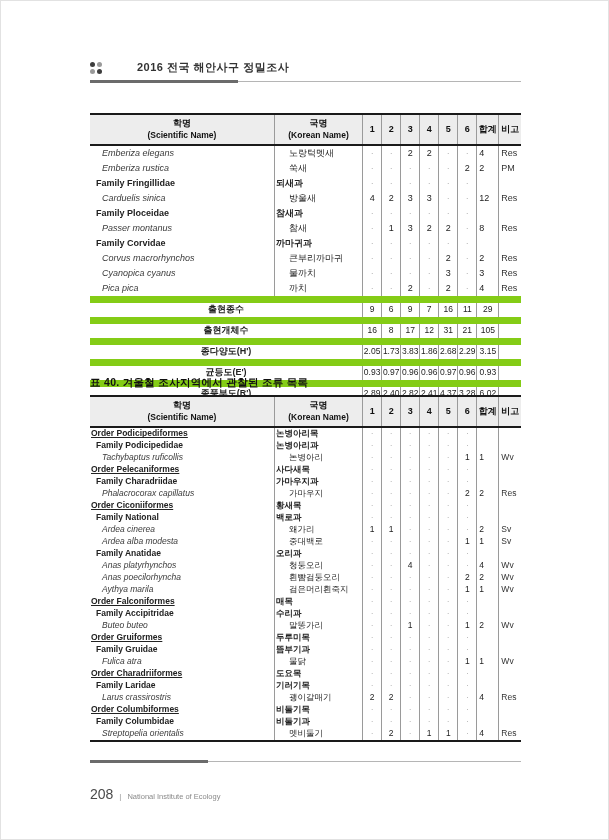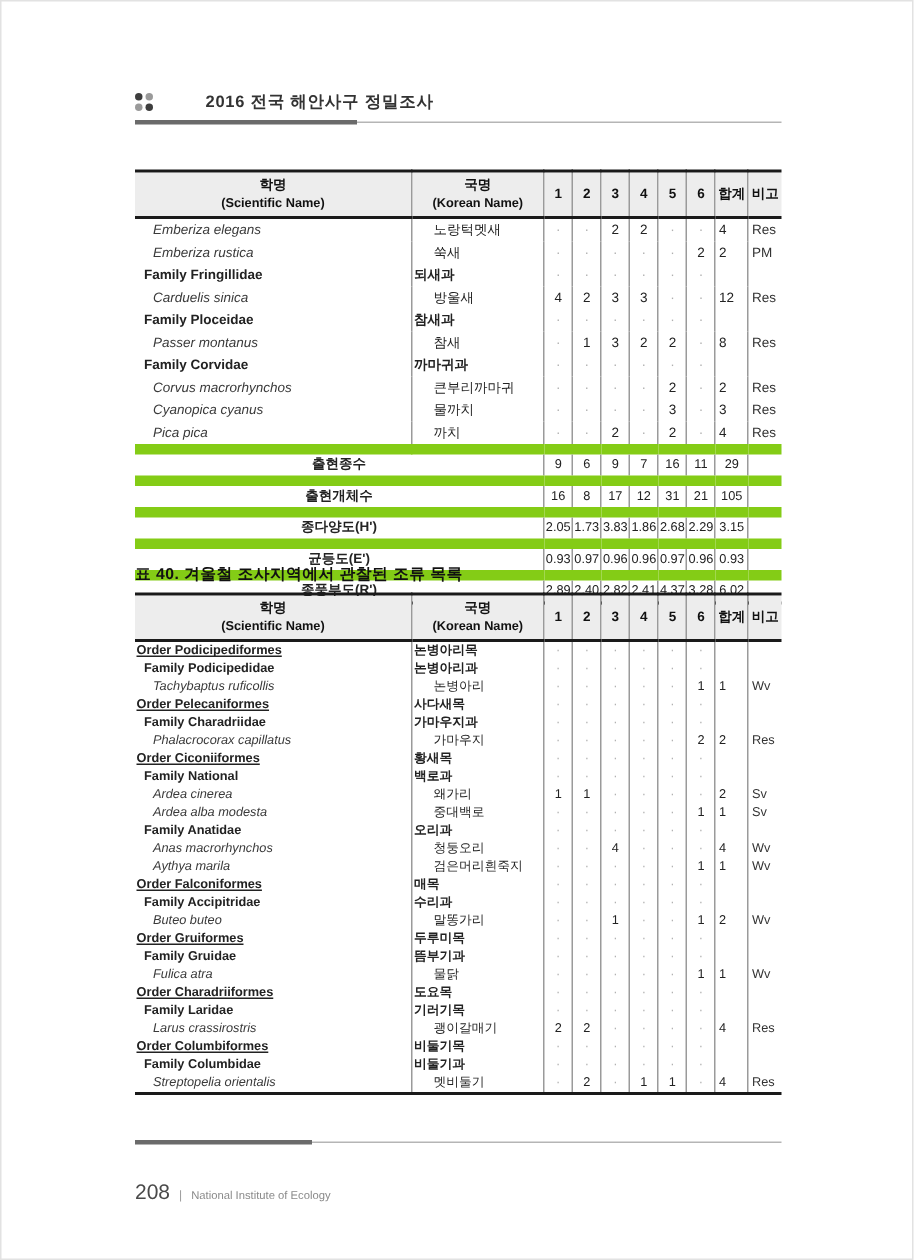--- a/index.html
+++ b/index.html
@@ -462,29 +462,41 @@
             <td class="num dotc">·</td>
             <td class="num dotc">·</td>
             <td class="num dotc">·</td>
             <td class="num dotc">·</td>
             <td class="num dotc">·</td>
             <td class="num dotc">·</td>
             <td class="tot"></td>
             <td class="note"></td>
           </tr>
           <tr class="species">
-            <td class="sci">Anas macrorhynchos</td>
+            <td class="sci">Anas platyrhynchos</td>
             <td class="kor">청둥오리</td>
             <td class="num dotc">·</td>
             <td class="num dotc">·</td>
             <td class="num">4</td>
             <td class="num dotc">·</td>
             <td class="num dotc">·</td>
             <td class="num dotc">·</td>
             <td class="tot">4</td>
+            <td class="note">Wv</td>
+          </tr>
+          <tr class="species">
+            <td class="sci">Anas poecilorhyncha</td>
+            <td class="kor">흰뺨검둥오리</td>
+            <td class="num dotc">·</td>
+            <td class="num dotc">·</td>
+            <td class="num dotc">·</td>
+            <td class="num dotc">·</td>
+            <td class="num dotc">·</td>
+            <td class="num">2</td>
+            <td class="tot">2</td>
             <td class="note">Wv</td>
           </tr>
           <tr class="species">
             <td class="sci">Aythya marila</td>
             <td class="kor">검은머리흰죽지</td>
             <td class="num dotc">·</td>
             <td class="num dotc">·</td>
             <td class="num dotc">·</td>
             <td class="num dotc">·</td>
             <td class="num dotc">·</td>

